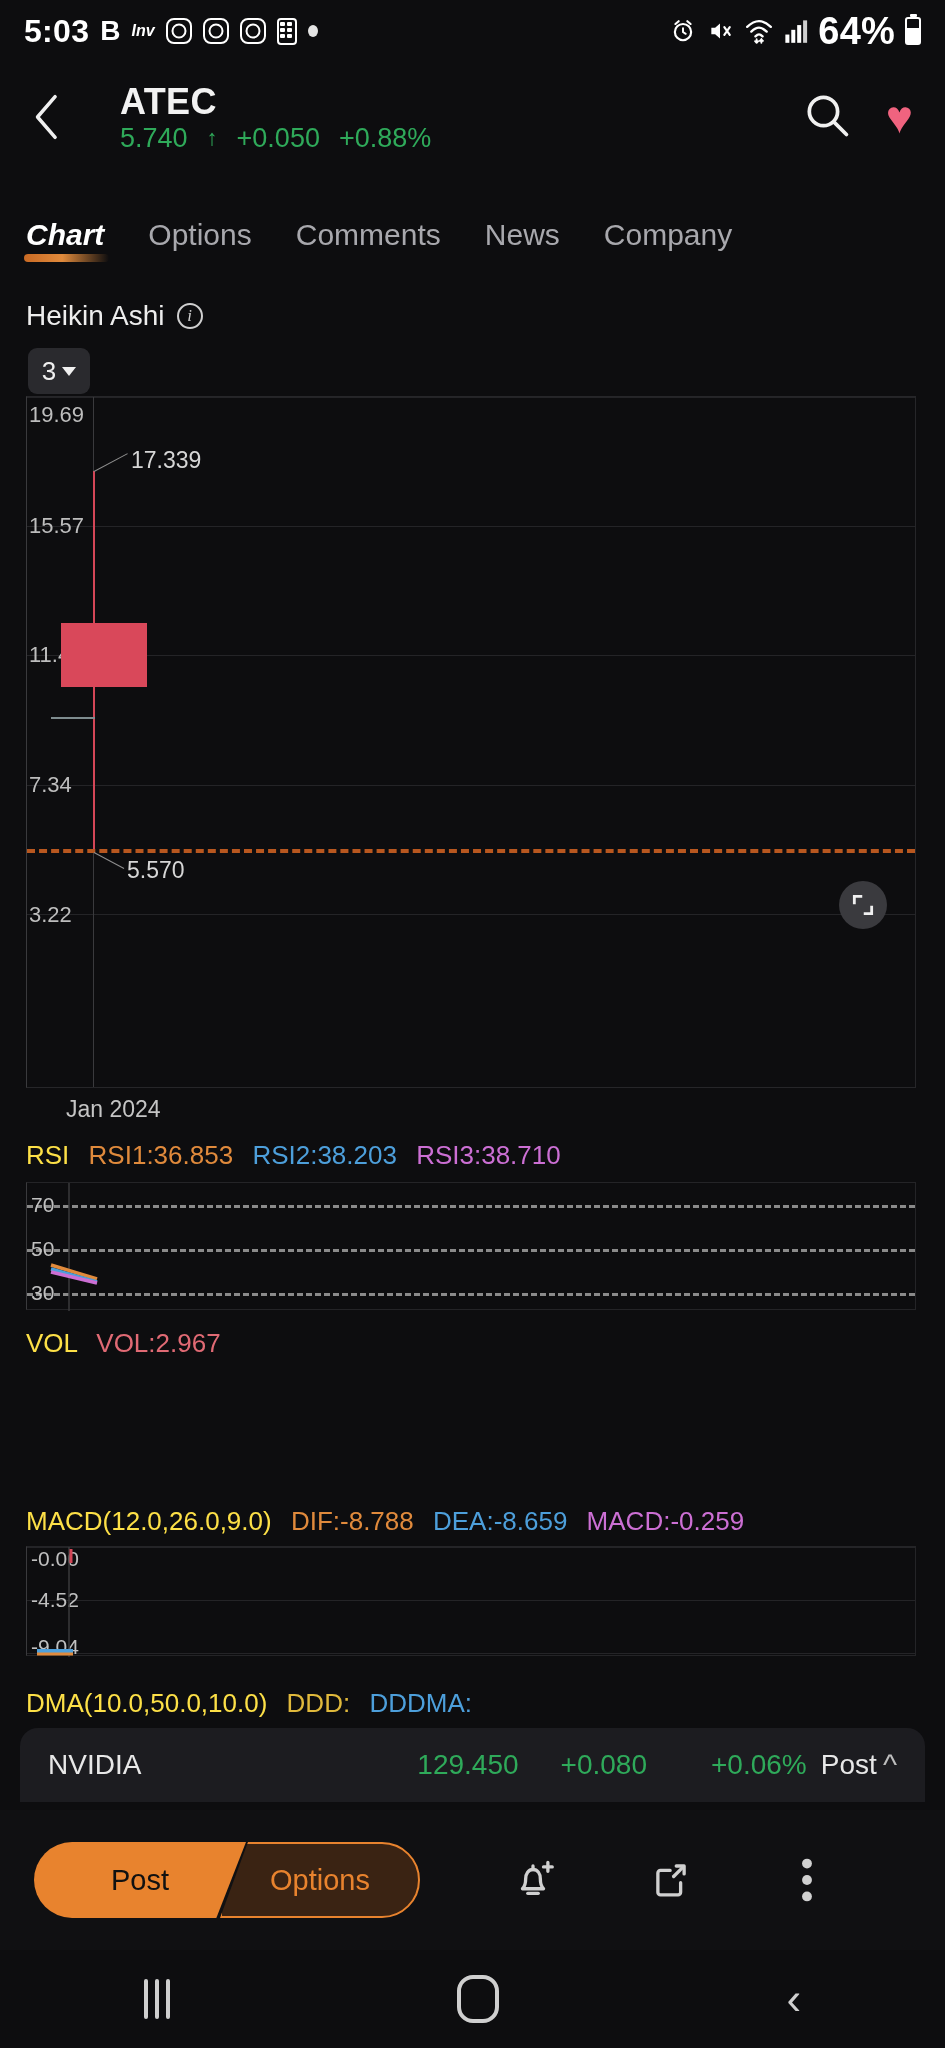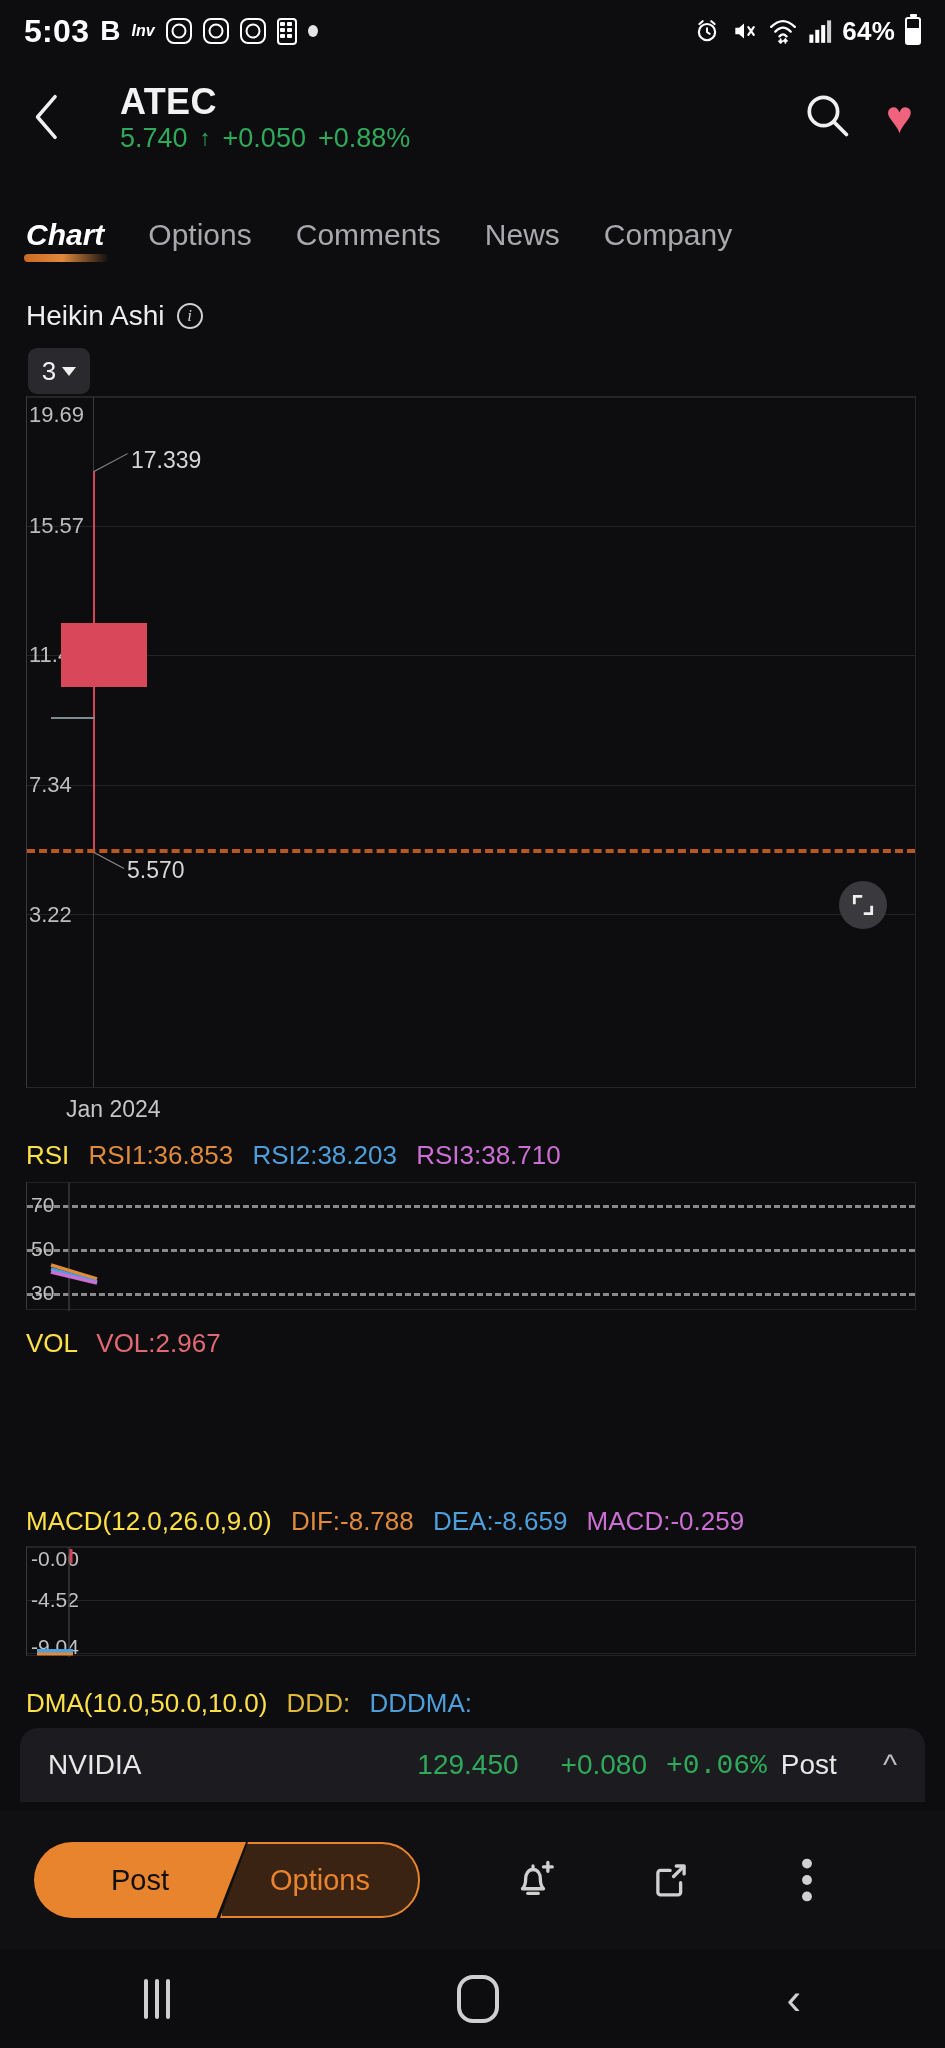--- a/index.html
+++ b/index.html
@@ -25,33 +25,33 @@
              position: relative; }
   .ig-icon::after { content:""; position:absolute; top:50%; left:50%;
       transform: translate(-50%,-50%); width: 11px; height: 11px;
       border: 2.2px solid #fff; border-radius: 50%; }
   .calc-icon { width: 20px; height: 27px; border: 2.4px solid #fff; border-radius: 4px;
                position: relative; display:flex; flex-wrap:wrap; align-content:flex-start;
                padding: 2px 1px; gap: 2px 2px; }
   .calc-icon i { width: 5px; height: 4px; background: #fff; display:block; border-radius:1px;}
   .sb-dot { width: 10px; height: 12px; background: #e4e4e4; border-radius: 50%; }
   .sb-right { margin-left: auto; display: flex; align-items: center; gap: 10px; }
-  .sb-pct { font-size: 26px; font-weight: 600; color: #fff; letter-spacing: .2px; }
+  .sb-pct { font-size: 38px; font-weight: 600; color: #fff; letter-spacing: .2px; }
   .battery { width: 16px; height: 28px; border: 2.5px solid #fff; border-radius: 3px;
              position: relative; background: linear-gradient(to top, #fff 64%, transparent 64%); }
   .battery::before { content:""; position:absolute; top:-5px; left:3px; width:7px; height:3px; background:#fff; border-radius:1px;}
   .wifi-ic, .sig-ic, .alarm-ic, .mute-ic { display:block; }
 
   
   .header { position: absolute; top: 62px; left: 0; width: 945px; height: 110px;
             display: flex; align-items: center; padding: 0 24px; }
   .back-chev { width: 46px; height: 46px; display:flex; align-items:center; justify-content:center; cursor:pointer; }
   .hdr-mid { margin-left: 50px; }
   .sym { font-size: 36px; font-weight: 700; color: #f2f2f2; letter-spacing: .4px; }
-  .quote-row { display: flex; align-items: center; gap: 12px; margin-top: 0; }
+  .quote-row { display: flex; align-items: center; gap: 19px; margin-top: 0; }
   .q-price { font-size: 27px; color: #2faa5a; font-weight: 400; }
   .q-arrow { font-size: 22px; color: #2faa5a; line-height:1; }
   .q-chg, .q-pct { font-size: 27px; color: #2faa5a; }
   .hdr-right { margin-left: auto; display:flex; align-items:center; gap: 36px; padding-right: 8px;}
   .heart { color: #f0637f; font-size: 46px; line-height: 1; cursor:pointer; }
 
   
   .tabs { position: absolute; top: 218px; left: 0; width: 945px; height: 62px;
           display: flex; align-items: flex-start; padding-left: 26px; gap: 44px; }
   .tab { font-size: 30px; color: #a8a8ad; position: relative; padding-bottom: 12px; cursor:pointer; }
@@ -325,21 +325,21 @@
     <span class="c-yellow" style="margin-left: 12px;">DDD:</span>
     <span class="c-blue" style="margin-left: 12px;">DDDMA:</span>
   </div>
   <div style="position:absolute; left:30px; top:1732px; font-size:21px; color:#2a2a2d;">2.12</div>
   <div style="position:absolute; left:30px; top:1780px; font-size:21px; color:#2a2a2d;">0.00</div>
 
   <div class="ticker" style="top:1728px;">
     <span class="tk-name">NVIDIA</span>
     <span class="tk-price" style="margin-left:276px;">129.450</span>
     <span class="tk-chg" style="margin-left:42px;">+0.080</span>
-    <span class="tk-pct" style="margin-left:19px;font-family:Liberation Mono, monospace;">+0.06%</span>
+    <span class="tk-pct" style="margin-left:64px;">+0.06%</span>
     <span class="tk-post" style="margin-left:14px;">Post</span>
     <span class="chev-up" style="margin-left:auto;">^</span>
   </div>
 
   <div class="toolbar">
     <div class="split-pill">
       <div class="sp-trade">Post</div>
       <div class="sp-options">Options</div>
     </div>
     <div class="tb-icon" style="margin-left:84px;">

